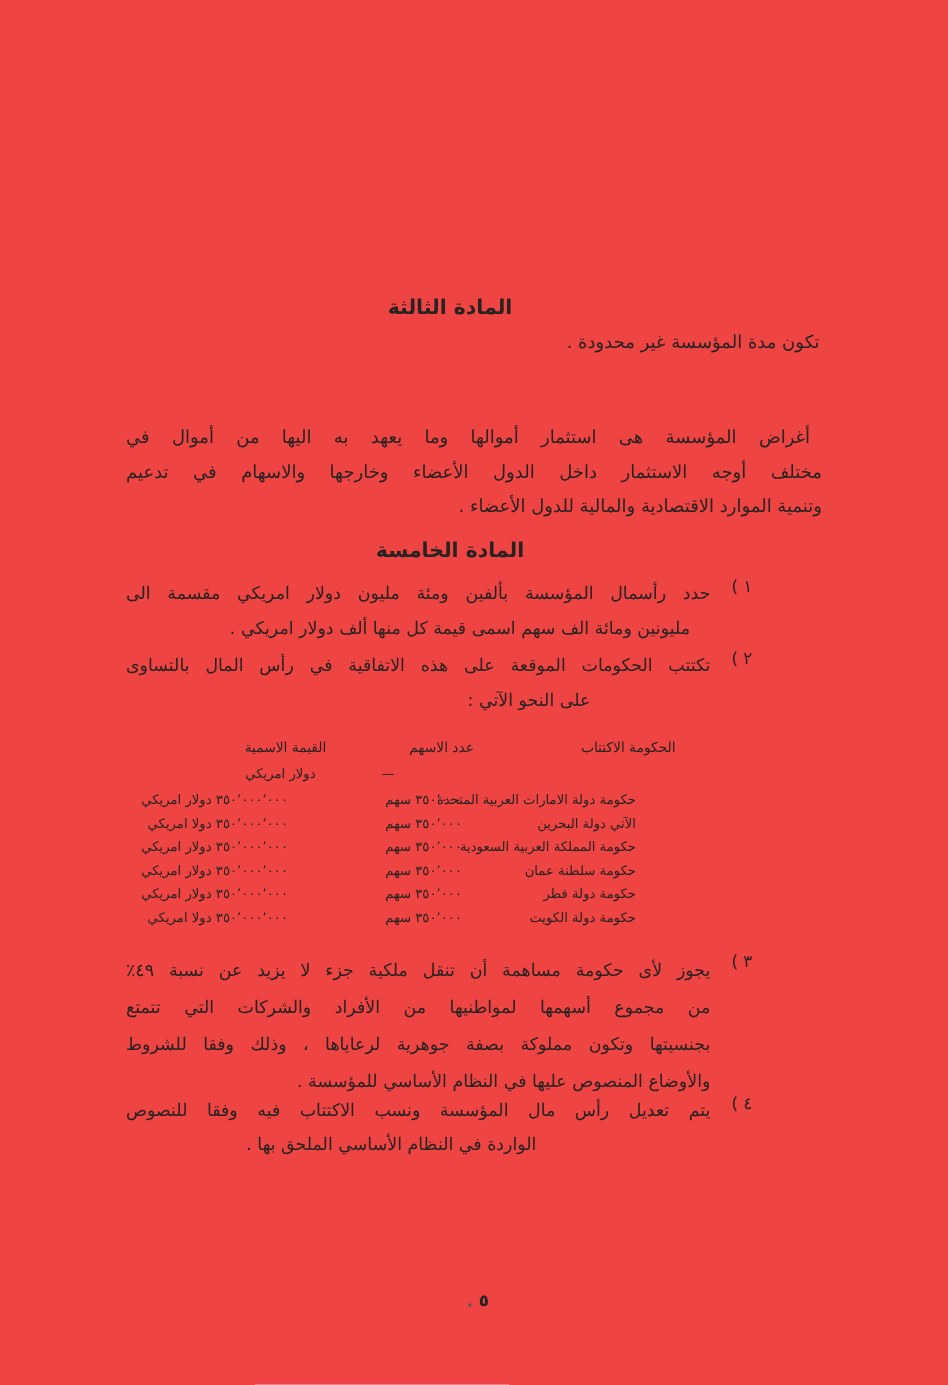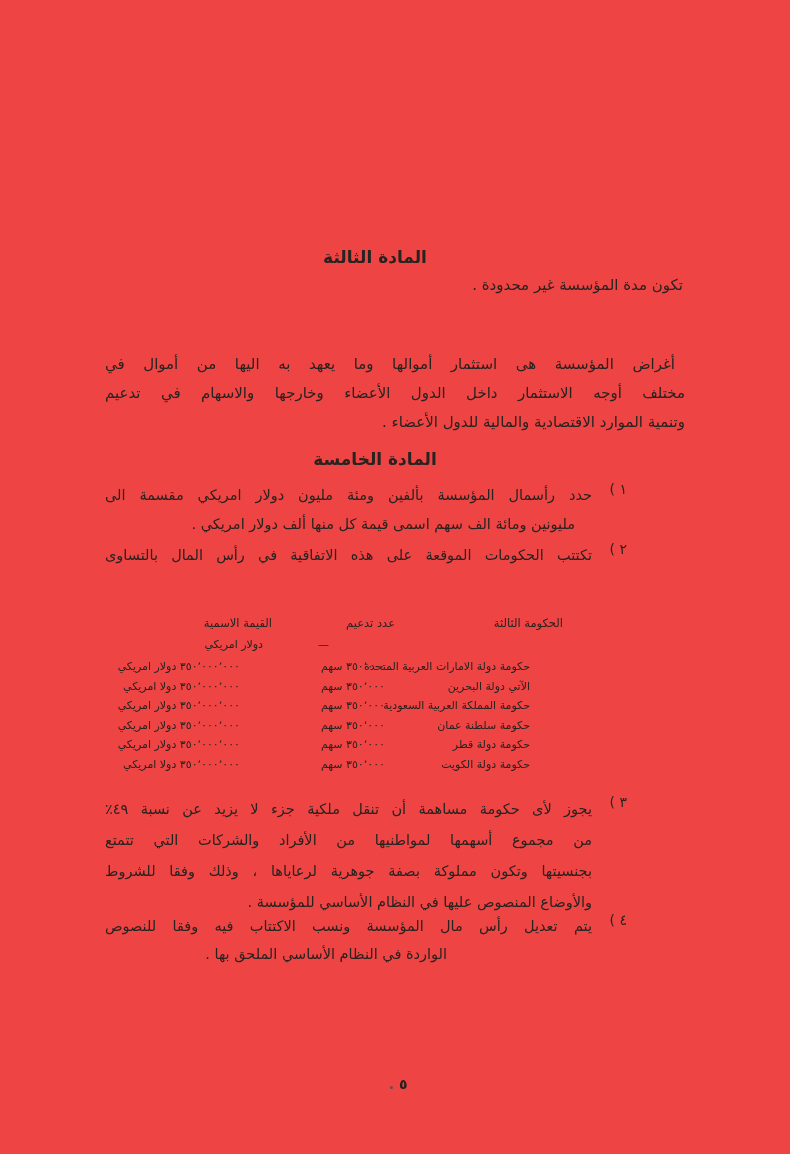--- a/index.html
+++ b/index.html
@@ -64,27 +64,28 @@
     <div class="itext">
       <div class="iline just">حدد رأسمال المؤسسة بألفين ومئة مليون دولار امريكي مقسمة الى</div>
       <div class="iline" style="margin-right:17px">مليونين ومائة الف سهم اسمى قيمة كل منها ألف دولار امريكي .</div>
     </div>
   </div>
 
   <div class="item" style="top:541px">
     <span class="marker">٢ )</span>
     <div class="itext">
       <div class="iline just">تكتتب الحكومات الموقعة على هذه الاتفاقية في رأس المال بالتساوى</div>
+      <div class="iline" style="margin-right:100px">على النحو الآتي :</div>
     </div>
   </div>
 
   <div>
     <div class="trow" style="top:615px">
-      <span class="tcell thead head-gov">الحكومة الثالثة</span>
-      <span class="tcell thead head-shares">عدد تدعيم</span>
+      <span class="tcell thead head-gov">الحكومة الاكتتاب</span>
+      <span class="tcell thead head-shares">عدد الاسهم</span>
       <span class="tcell thead head-value">القيمة الاسمية</span>
     </div>
     <div class="trow" style="top:637px">
       <span class="tcell unit-dash">—</span>
       <span class="tcell unit-currency">دولار امريكي</span>
     </div>
 
     <div class="trow" style="top:659px">
       <span class="tcell cell-gov">حكومة دولة الامارات العربية المتحدة</span>
       <span class="tcell cell-shares"><span>٣٥٠٬٠٠٠</span> <span>سهم</span></span>

